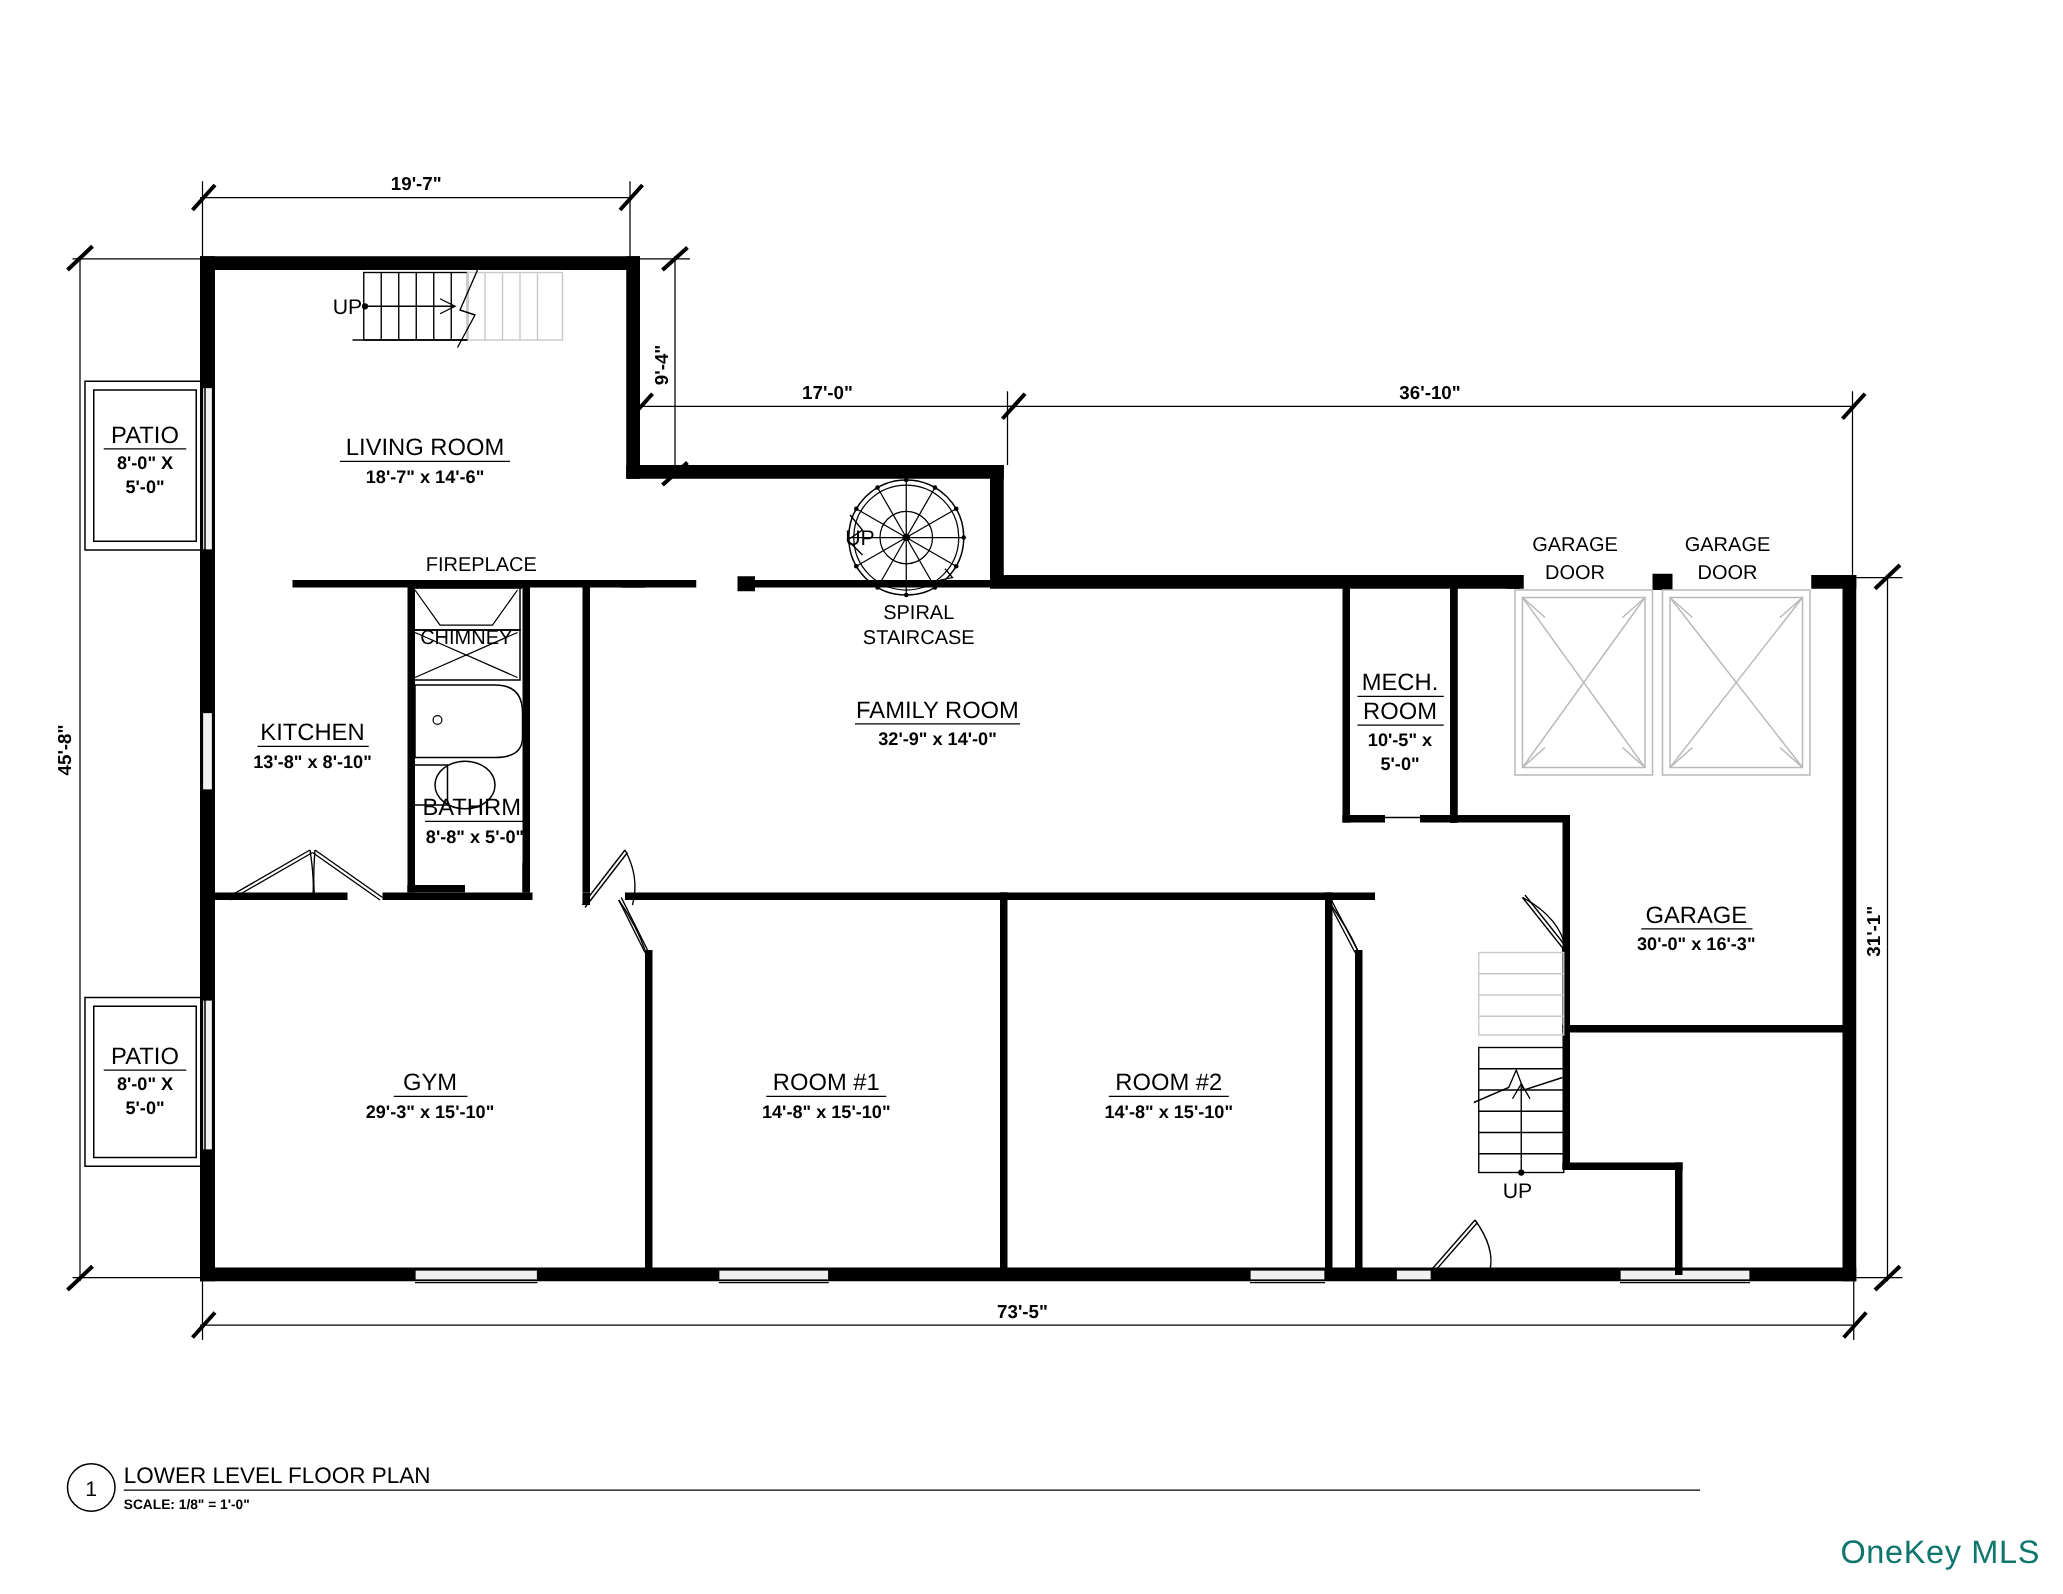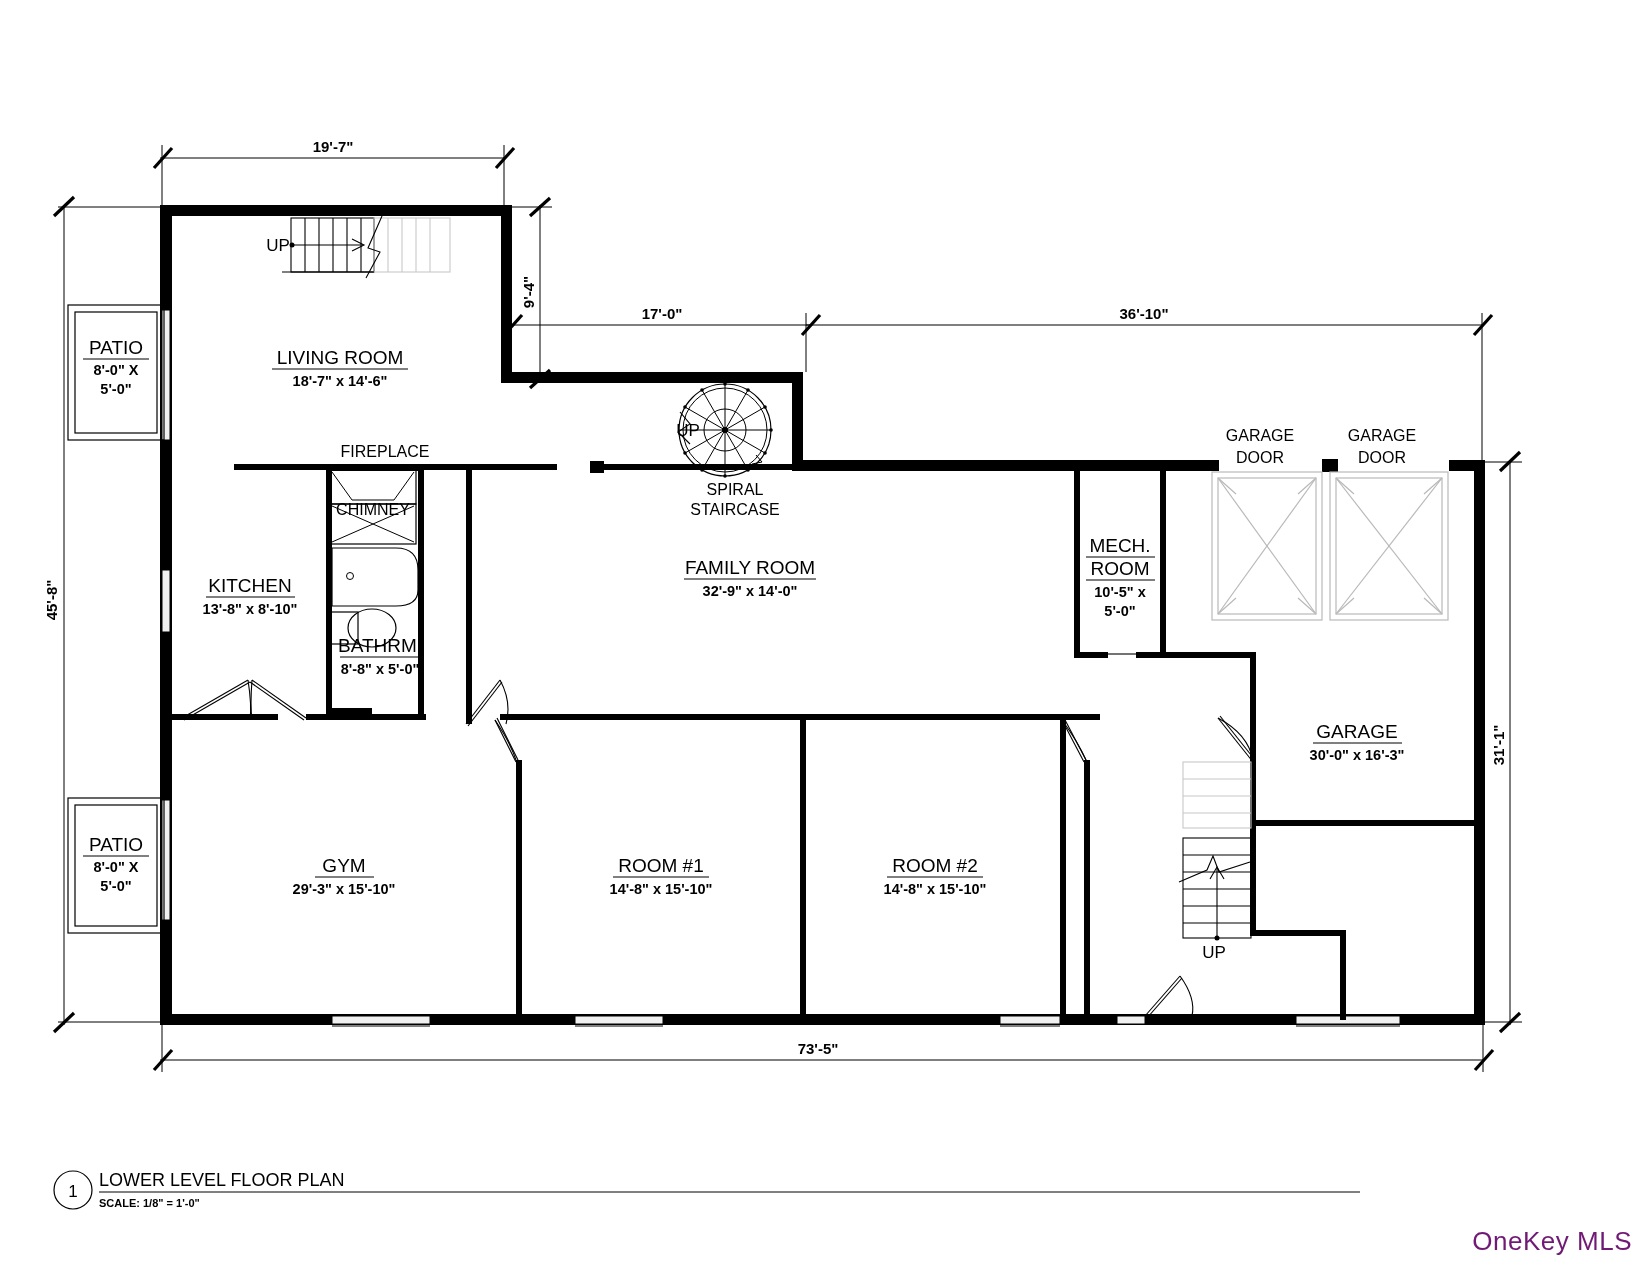--- a/index.html
+++ b/index.html
@@ -89,21 +89,21 @@
     font-size: 17px;
     fill: #000000;
     text-anchor: middle;
   }
   .watermark {
     position: absolute;
     right: 18px;
     bottom: 18px;
     font-family: "Liberation Sans", sans-serif;
     font-size: 26px;
-    color: #701a75;
+    color: #0f766e;
     letter-spacing: 0.5px;
     user-select: none;
   }
 </style>
 </head>
 <body>
 
 <div id="plan-root">
 
   <svg id="floorplan" viewBox="0 0 1650 1275">

